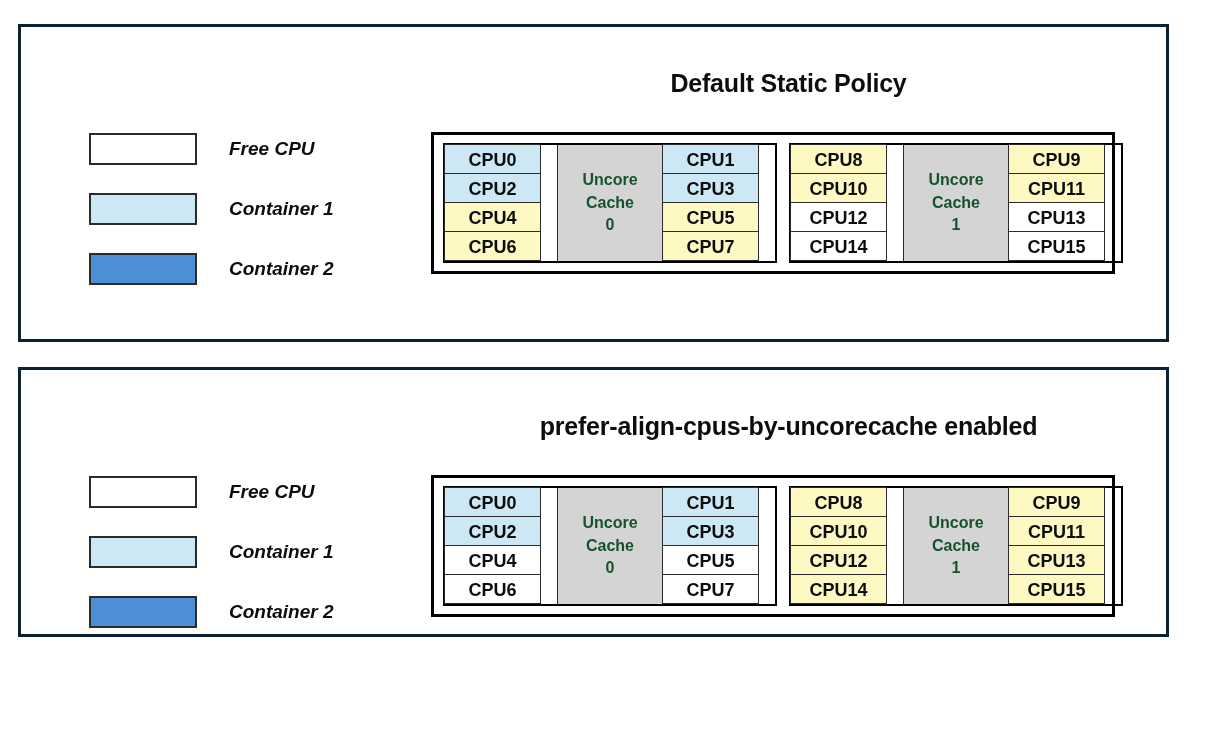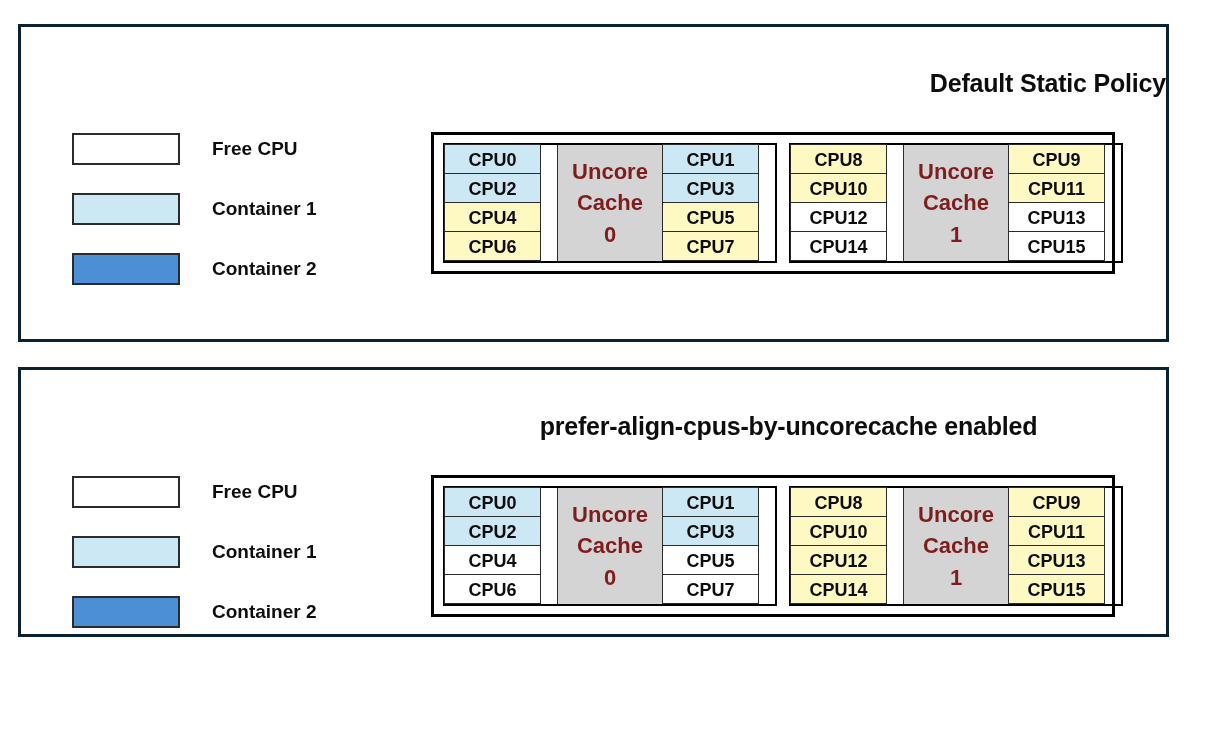--- a/index.html
+++ b/index.html
@@ -29,28 +29,29 @@
   .panel-title {
     position: absolute;
     top: 42px;
     left: 0;
     right: 0;
     text-align: center;
     font-weight: bold;
     color: #0d0d0d;
     letter-spacing: -0.2px;
   }
-  .panel-top .panel-title    { font-size: 25px; padding-left: 390px; text-align: right; }
+  .panel-top .panel-title    { font-size: 25px; padding-left: 390px; }
   .panel-bottom .panel-title { font-size: 25px; padding-left: 390px; }
 
   
   .legend {
     position: absolute;
-    left: 51px;
+    left: 68px;
     top: 92px;
+    font-style: italic;
   }
   .legend-row {
     display: flex;
     align-items: center;
     height: 60px;
   }
   .legend-swatch {
     width: 108px;
     height: 32px;
     border: 2px solid #2b2b2b;
@@ -110,23 +111,23 @@
 
   .cache-block {
     flex: 1;
     background: #d4d4d4;
     border-left: 1px solid #2b2b2b;
     border-right: 1px solid #2b2b2b;
     display: flex;
     flex-direction: column;
     align-items: center;
     justify-content: center;
-    font-size: 22px;
-    font-weight: bold;
-    color: #7f1d1d;
+    font-size: 16px;
+    font-weight: bold;
+    color: #14532d;
     line-height: 1.42;
     min-width: 104px;
   }
 </style>
 </head>
 <body>
 
 <div class="panel panel-top">
   <div class="panel-title">Default Static Policy</div>
 

